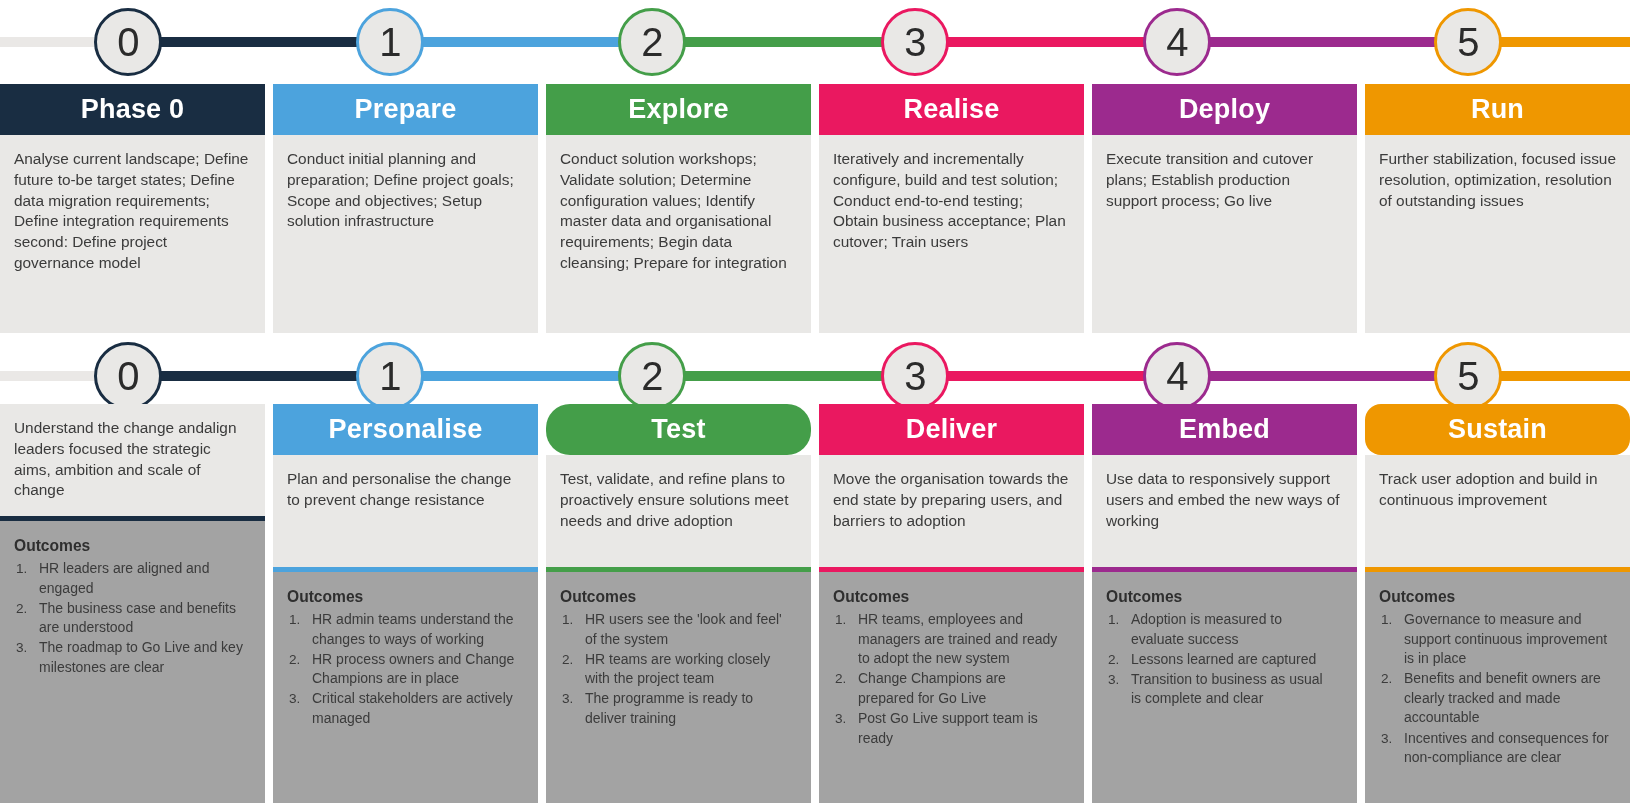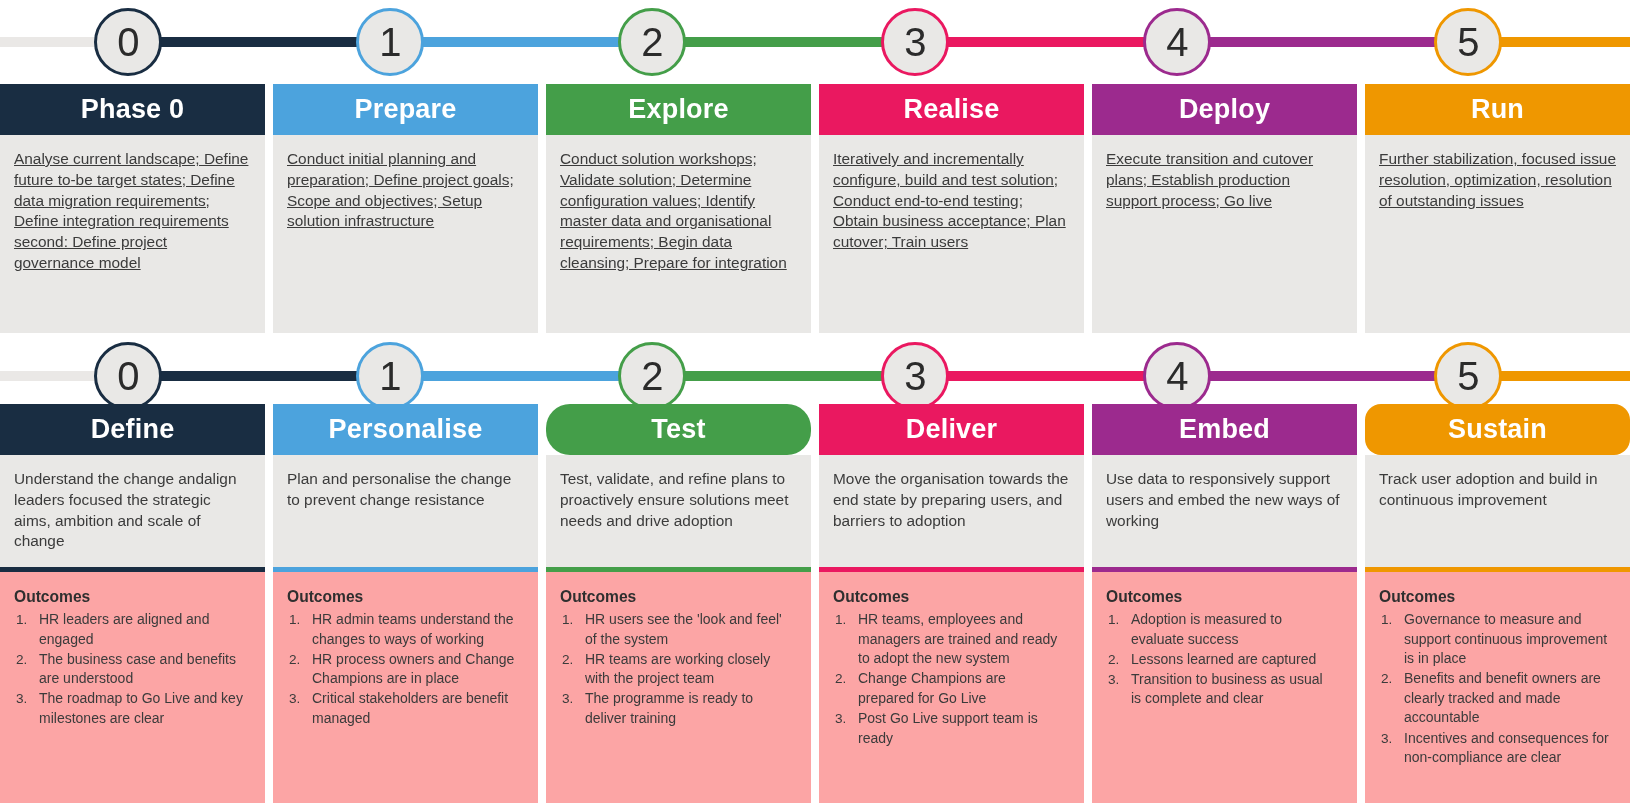--- a/index.html
+++ b/index.html
@@ -83,30 +83,30 @@
   }
 
   .col-body {
     background: #e9e8e6;
     padding: 14px 14px 10px 14px;
     font-size: 15.4px;
     line-height: 20.8px;
     color: #3b3b3b;
     flex: 0 0 auto;
   }
-  .rowgrid.row1 .col-body { flex: 1 1 auto; text-decoration: underline; }
+  .rowgrid.row1 .col-body { flex: 1 1 auto; }
   .rowgrid.row2 .col-body { height: 112px; }
 
   .accent-div {
     height: 5px;
     width: 100%;
   }
 
   .outcomes {
-    background: #fca5a5;
+    background: #a3a3a3;
     flex: 1 1 auto;
     padding: 14px 21px 10px 14px;
   }
 
   .outcomes-title {
     font-size: 15.6px;
     font-weight: 700;
     color: #2f2f2f;
     margin-bottom: 3px;
     line-height: 21px;
@@ -192,42 +192,41 @@
       <div class="node" style="left: 94px; border: 3px solid rgb(25, 45, 66);">0</div>
       <div class="node" style="left: 356px; border: 3px solid rgb(76, 163, 221);">1</div>
       <div class="node" style="left: 618px; border: 3px solid rgb(68, 158, 73);">2</div>
       <div class="node" style="left: 881px; border: 3px solid rgb(234, 24, 96);">3</div>
       <div class="node" style="left: 1143px; border: 3px solid rgb(156, 42, 142);">4</div>
       <div class="node" style="left: 1434px; border: 3px solid rgb(239, 151, 0);">5</div>
     </div>
 
   <div class="rowgrid row2" id="grid2">
       <div class="col">
-        <div class="col-head" style="background: rgb(25, 45, 66);">Define</div>
         <div class="col-body">Understand the change andalign leaders focused the strategic aims, ambition and scale of change</div>
         <div class="accent-div" style="background: rgb(25, 45, 66);"></div>
         <div class="outcomes">
           <div class="outcomes-title">Outcomes</div>
           <ol class="outcomes-list">
             <li>HR leaders are aligned and engaged</li>
             <li>The business case and benefits are understood</li>
             <li>The roadmap to Go Live and key milestones are clear</li>
           </ol>
         </div>
       </div>
       <div class="col">
         <div class="col-head" style="background: rgb(76, 163, 221);">Personalise</div>
         <div class="col-body">Plan and personalise the change to prevent change resistance</div>
         <div class="accent-div" style="background: rgb(76, 163, 221);"></div>
         <div class="outcomes">
           <div class="outcomes-title">Outcomes</div>
           <ol class="outcomes-list">
             <li>HR admin teams understand the changes to ways of working</li>
             <li>HR process owners and Change Champions are in place</li>
-            <li>Critical stakeholders are benefit managed</li>
+            <li>Critical stakeholders are actively managed</li>
           </ol>
         </div>
       </div>
       <div class="col">
         <div class="col-head" style="background: rgb(68, 158, 73); border-radius: 24px;">Test</div>
         <div class="col-body">Test, validate, and refine plans to proactively ensure solutions meet needs and drive adoption</div>
         <div class="accent-div" style="background: rgb(68, 158, 73);"></div>
         <div class="outcomes">
           <div class="outcomes-title">Outcomes</div>
           <ol class="outcomes-list">

